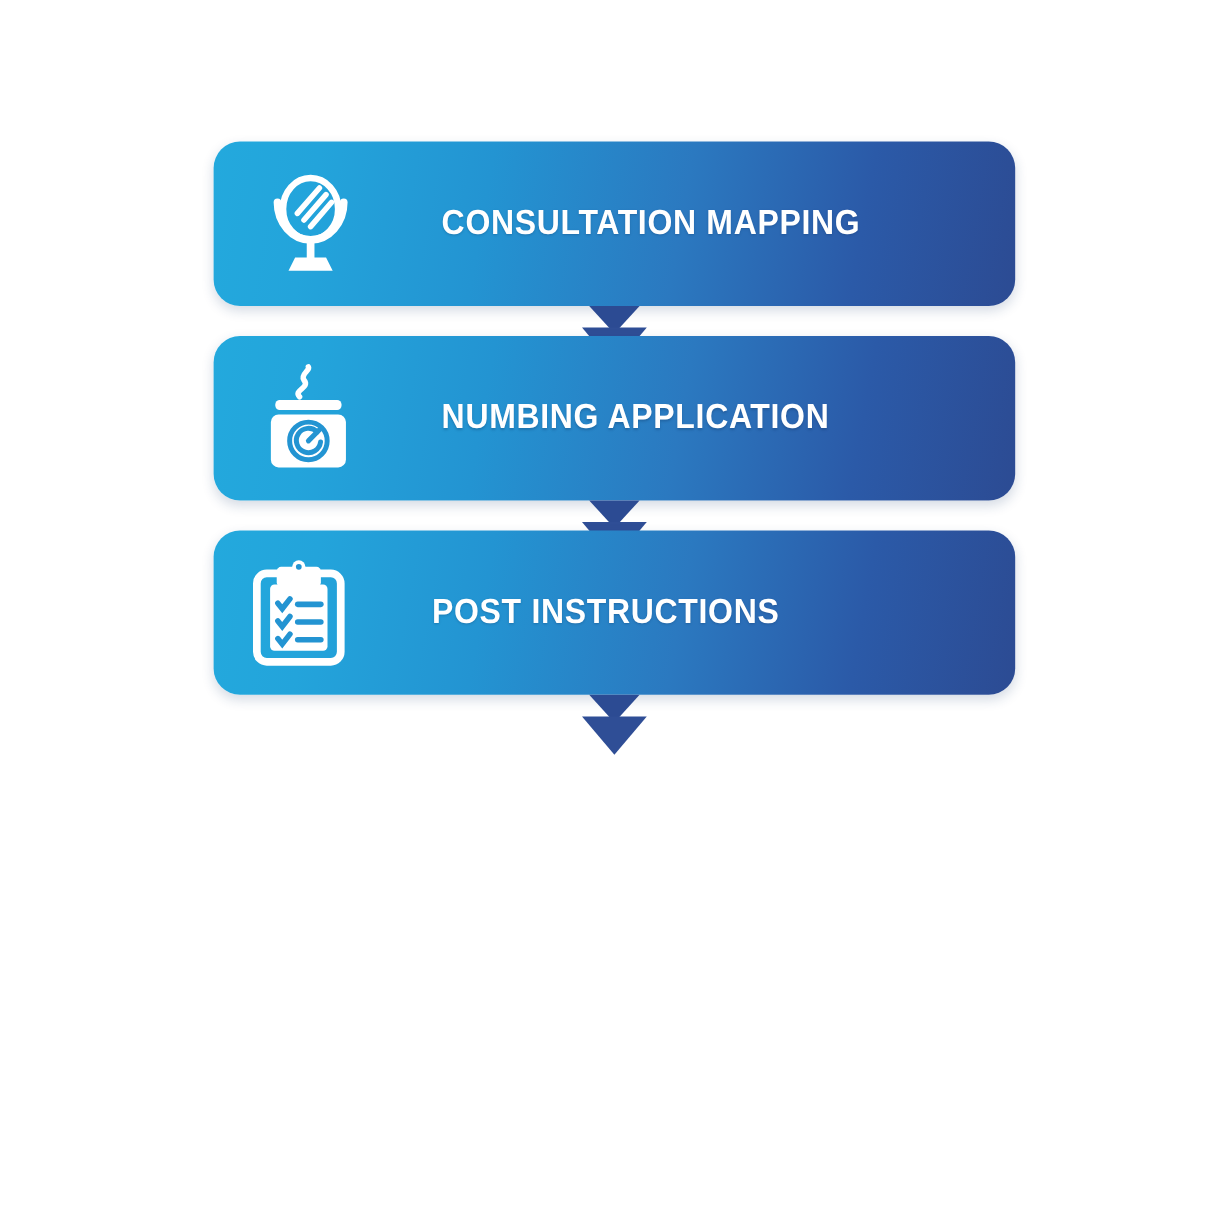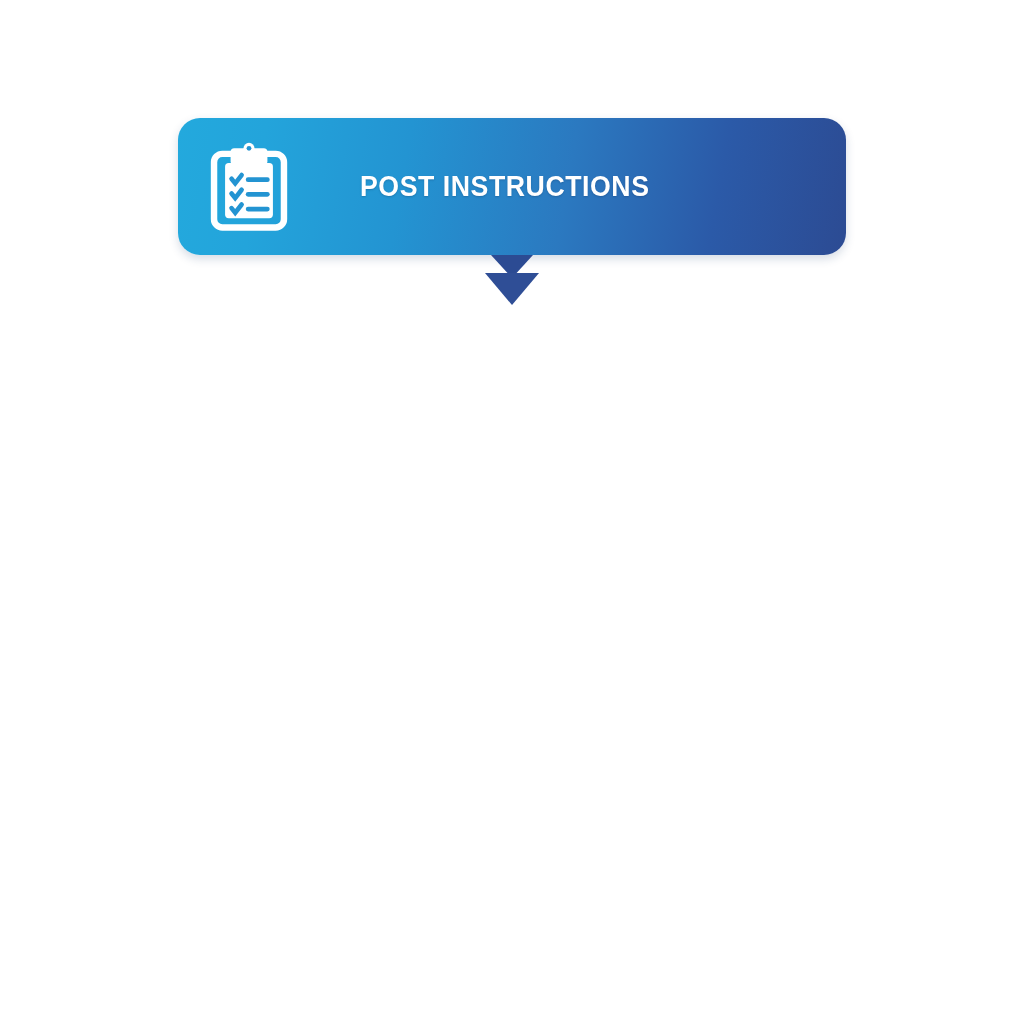--- a/index.html
+++ b/index.html
@@ -123,21 +123,64 @@
     width: 668px;
     height: 0;
   }
 </style>
 </head>
 <body>
 
 <div id="flow-root">
   <div class="steps-wrap">
 
-
+    <div class="step">
+      <div class="step-icon">
+        <svg viewBox="0 0 100 100" xmlns="http://www.w3.org/2000/svg">
+          <g fill="none" stroke="#ffffff" stroke-linecap="round" stroke-linejoin="round">
+            <ellipse cx="52" cy="36" rx="25" ry="28" stroke-width="6"></ellipse>
+            <path d="M22 30 A30 34 0 1 0 82 30" stroke-width="7"></path>
+            <path d="M40 40 L60 17" stroke-width="5"></path>
+            <path d="M46 46 L66 23" stroke-width="5"></path>
+            <path d="M52 52 L71 30" stroke-width="5"></path>
+            <path d="M52 66 L52 80" stroke-width="7"></path>
+          </g>
+          <path d="M32 92 L38 80 L66 80 L72 92 Z" fill="#ffffff"></path>
+        </svg>
+      </div>
+      <div class="step-label">CONSULTATION MAPPING</div>
+      <div class="connector" style="top:137px;">
+        <div class="arrow-pair">
+          <div class="arrow-top"></div>
+          <div class="arrow-bottom"></div>
+        </div>
+      </div>
+    </div>
+
+    <div class="step">
+      <div class="step-icon">
+        <svg viewBox="0 0 100 100" xmlns="http://www.w3.org/2000/svg">
+          <path d="M42 30 C36 24 52 22 46 15 C42 10 52 6 50 3" fill="none" stroke="#ffffff" stroke-width="5" stroke-linecap="round" stroke-linejoin="round"></path>
+          <rect x="20" y="33" width="60" height="9" rx="4" fill="#ffffff"></rect>
+          <rect x="16" y="46" width="68" height="48" rx="7" fill="#ffffff"></rect>
+          <g fill="none" stroke="#2394d2" stroke-linecap="round">
+            <circle cx="50" cy="70" r="17" stroke-width="4.5"></circle>
+            <path d="M58 62 A11 11 0 1 0 61 71" stroke-width="4.5"></path>
+            <path d="M50 70 L60 60" stroke-width="4.5"></path>
+          </g>
+        </svg>
+      </div>
+      <div class="step-label">NUMBING APPLICATION</div>
+      <div class="connector" style="top:137px;">
+        <div class="arrow-pair">
+          <div class="arrow-top"></div>
+          <div class="arrow-bottom"></div>
+        </div>
+      </div>
+    </div>
 
 
 
     <div class="step">
       <div class="step-icon">
         <svg viewBox="0 0 100 100" xmlns="http://www.w3.org/2000/svg">
           <rect x="12" y="14" width="76" height="80" rx="9" fill="none" stroke="#ffffff" stroke-width="7"></rect>
           <rect x="24" y="24" width="52" height="60" rx="4" fill="#ffffff"></rect>
           <path d="M34 8 h32 a4 4 0 0 1 4 4 v10 a4 4 0 0 1 -4 4 h-32
                    a4 4 0 0 1 -4 -4 v-10 a4 4 0 0 1 4 -4 z" fill="#ffffff"></path>

